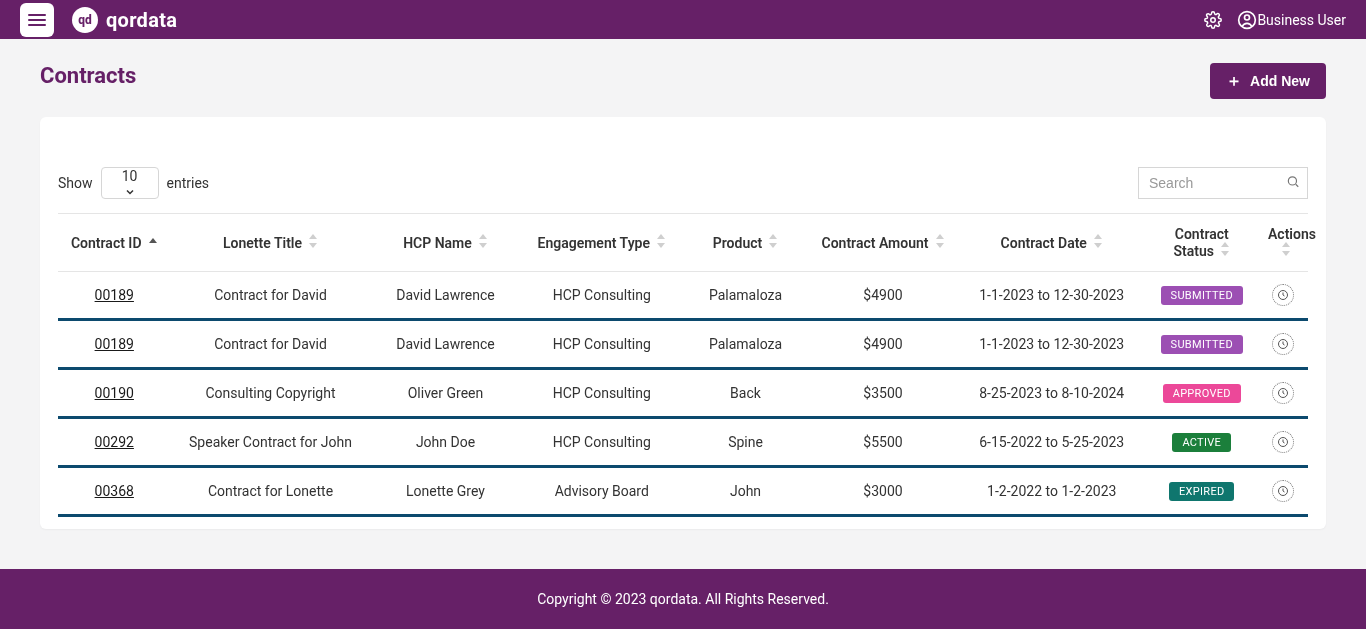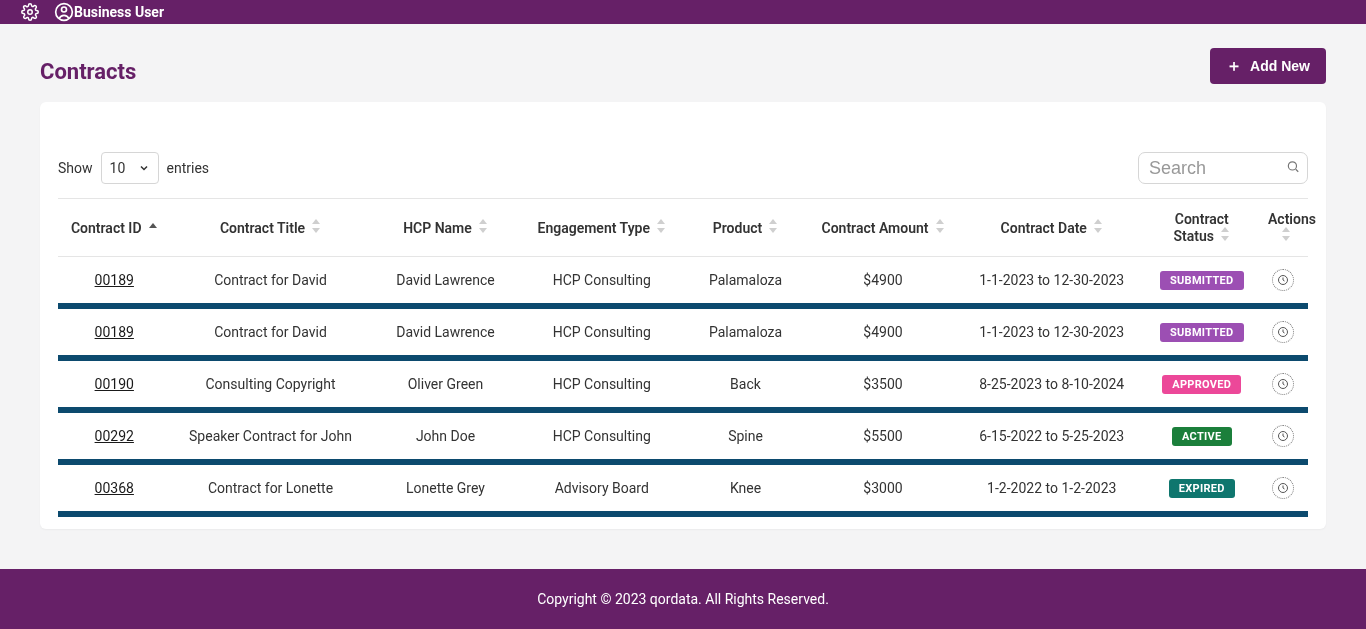--- a/index.html
+++ b/index.html
@@ -43,29 +43,29 @@
   .brand-logo {
     width: 26px; height: 26px; border-radius: 50%;
     background: #fff; color: #662067;
     display: flex; align-items: center; justify-content: center;
     font-weight: 800; font-size: 12px;
   }
   .brand-text { font-size: 20px; font-weight: 700; letter-spacing: 0.3px; }
 
   .navbar-right { display: flex; align-items: center; gap: 14px; }
   .nav-icon { width: 20px; height: 20px; display: flex; align-items: center; justify-content: center; cursor: pointer; }
-  .user-chip { display: flex; align-items: center; cursor: pointer; font-weight: 700; }
+  .user-chip { display: flex; align-items: center; cursor: pointer; font-weight: 400; }
 
   
   .page {
     flex: 1;
     padding: 24px 40px 40px 40px;
   }
   .page-header {
-    display: flex; align-items: flex-end; justify-content: space-between;
+    display: flex; align-items: flex-start; justify-content: space-between;
     margin-bottom: 18px;
   }
   .page-title {
     font-size: 22px; font-weight: 700; color: #662067;
   }
   .btn-primary {
     background: #662067; color: #fff;
     border: none; border-radius: 4px;
     padding: 10px 16px; font-size: 14px; font-weight: 600;
     display: flex; align-items: center; gap: 8px;
@@ -91,32 +91,33 @@
     display: flex; align-items: center; gap: 8px;
   }
   .select-box {
     border: 1px solid #d6d6d6;
     border-radius: 4px;
     height: 32px; width: 58px;
     padding: 0 8px;
     display: flex; align-items: center; justify-content: space-between;
     cursor: pointer;
     color: #333;
+    flex-direction: column;
   }
   .select-box .chev { font-size: 12px; color: #333; }
 
   .search-wrap {
     position: relative;
   }
   .search-input {
     height: 32px; width: 170px;
     border: 1px solid #d6d6d6;
-    border-radius: 7px;
+    border-radius: 0;
     padding: 0 30px 0 10px;
-    font-size: 18px;
+    font-size: 14px;
     color: #4c1d95;
   }
   .search-input::placeholder { color: #999; }
   .search-icon {
     position: absolute; right: 8px; top: 50%; transform: translateY(-50%);
     color: #777;
   }
 
   
   table.data-table {
@@ -136,33 +137,33 @@
     color: #333;
     position: relative;
   }
   .sort-icons {
     display: inline-flex;
     margin-left: 6px;
     color: #bdbdbd;
     line-height: 1;
   }
   .data-table tbody tr {
-    border-bottom: 6px solid #0c4a6e;
+    border-bottom: 3px solid #0c4a6e;
   }
   .link {
     color: #1a1a1a;
     text-decoration: underline;
     cursor: pointer;
   }
   .badge {
     display: inline-block;
     padding: 3px 10px;
     border-radius: 3px;
     font-size: 11px;
-    font-weight: 700;
+    font-weight: 400;
     color: #fff;
     letter-spacing: 0.3px;
   }
   .action-btn {
     width: 22px; height: 22px;
     border: 1.6px dotted #777;
     border-radius: 50%;
     display: inline-flex; align-items: center; justify-content: center;
     color: #555;
     cursor: pointer;
@@ -208,20 +209,29 @@
   col.c-prod  { width: 10%; }
   col.c-amt   { width: 12%; }
   col.c-date  { width: 15%; }
   col.c-stat  { width: 9%; }
   col.c-act   { width: 4%; }
 </style>
 </head>
 <body>
 
 <div class="navbar">
+  <div class="navbar-left">
+    <div class="hamburger">
+      <div class="hamburger-bar"></div>
+    </div>
+    <div class="brand">
+      <div class="brand-logo">qd</div>
+      <div class="brand-text">qordata</div>
+    </div>
+  </div>
   <div class="navbar-right">
     <div class="nav-icon">
       <svg width="18" height="18" viewBox="0 0 24 24" fill="none" stroke="#fff" stroke-width="2">
         <circle cx="12" cy="12" r="3"></circle>
         <path d="M19.4 15a1.7 1.7 0 0 0 .3 1.8l.1.1a2 2 0 1 1-2.8 2.8l-.1-.1a1.7 1.7 0 0 0-1.8-.3 1.7 1.7 0 0 0-1 1.5V21a2 2 0 1 1-4 0v-.1a1.7 1.7 0 0 0-1-1.5 1.7 1.7 0 0 0-1.8.3l-.1.1a2 2 0 1 1-2.8-2.8l.1-.1a1.7 1.7 0 0 0 .3-1.8 1.7 1.7 0 0 0-1.5-1H3a2 2 0 1 1 0-4h.1a1.7 1.7 0 0 0 1.5-1 1.7 1.7 0 0 0-.3-1.8l-.1-.1a2 2 0 1 1 2.8-2.8l.1.1a1.7 1.7 0 0 0 1.8.3H9a1.7 1.7 0 0 0 1-1.5V3a2 2 0 1 1 4 0v.1a1.7 1.7 0 0 0 1 1.5 1.7 1.7 0 0 0 1.8-.3l.1-.1a2 2 0 1 1 2.8 2.8l-.1.1a1.7 1.7 0 0 0-.3 1.8V9a1.7 1.7 0 0 0 1.5 1H21a2 2 0 1 1 0 4h-.1a1.7 1.7 0 0 0-1.5 1z"></path>
       </svg>
     </div>
     <div class="user-chip">
       <svg width="20" height="20" viewBox="0 0 24 24" fill="none" stroke="#fff" stroke-width="2">
         <circle cx="12" cy="12" r="10"></circle>
@@ -279,21 +289,21 @@
           <col class="c-stat">
           <col class="c-act">
       </colgroup>
       <thead>
         <tr id="header-row">
             <th><span>Contract ID</span><span class="sort-icons">
                 <svg width="10" height="10" viewBox="0 0 10 10">
                   <path d="M5 0 L9 5 L1 5 Z" fill="#555"></path>
                 </svg>
               </span></th>
-            <th><span>Contract Title</span><span class="sort-icons">
+            <th><span>Lonette Title</span><span class="sort-icons">
                 <svg width="10" height="14" viewBox="0 0 10 14">
                   <path d="M5 0 L9 5 L1 5 Z" fill="#cfcfcf"></path>
                   <path d="M5 14 L1 9 L9 9 Z" fill="#cfcfcf"></path>
                 </svg>
               </span></th>
             <th><span>HCP Name</span><span class="sort-icons">
                 <svg width="10" height="14" viewBox="0 0 10 14">
                   <path d="M5 0 L9 5 L1 5 Z" fill="#cfcfcf"></path>
                   <path d="M5 14 L1 9 L9 9 Z" fill="#cfcfcf"></path>
                 </svg>
@@ -399,21 +409,21 @@
                   <circle cx="12" cy="12" r="9"></circle>
                   <path d="M12 7v5l3 2"></path>
                 </svg>
               </span></td>
           </tr>
           <tr>
             <td><span class="link">00368</span></td>
             <td>Contract for Lonette</td>
             <td>Lonette Grey</td>
             <td>Advisory Board</td>
-            <td>Knee</td>
+            <td>John</td>
             <td>$3000</td>
             <td>1-2-2022 to 1-2-2023</td>
             <td><span class="badge" style="background: #0f766e;">EXPIRED</span></td>
             <td><span class="action-btn">
                 <svg width="12" height="12" viewBox="0 0 24 24" fill="none" stroke="#555" stroke-width="2">
                   <circle cx="12" cy="12" r="9"></circle>
                   <path d="M12 7v5l3 2"></path>
                 </svg>
               </span></td>
           </tr>

